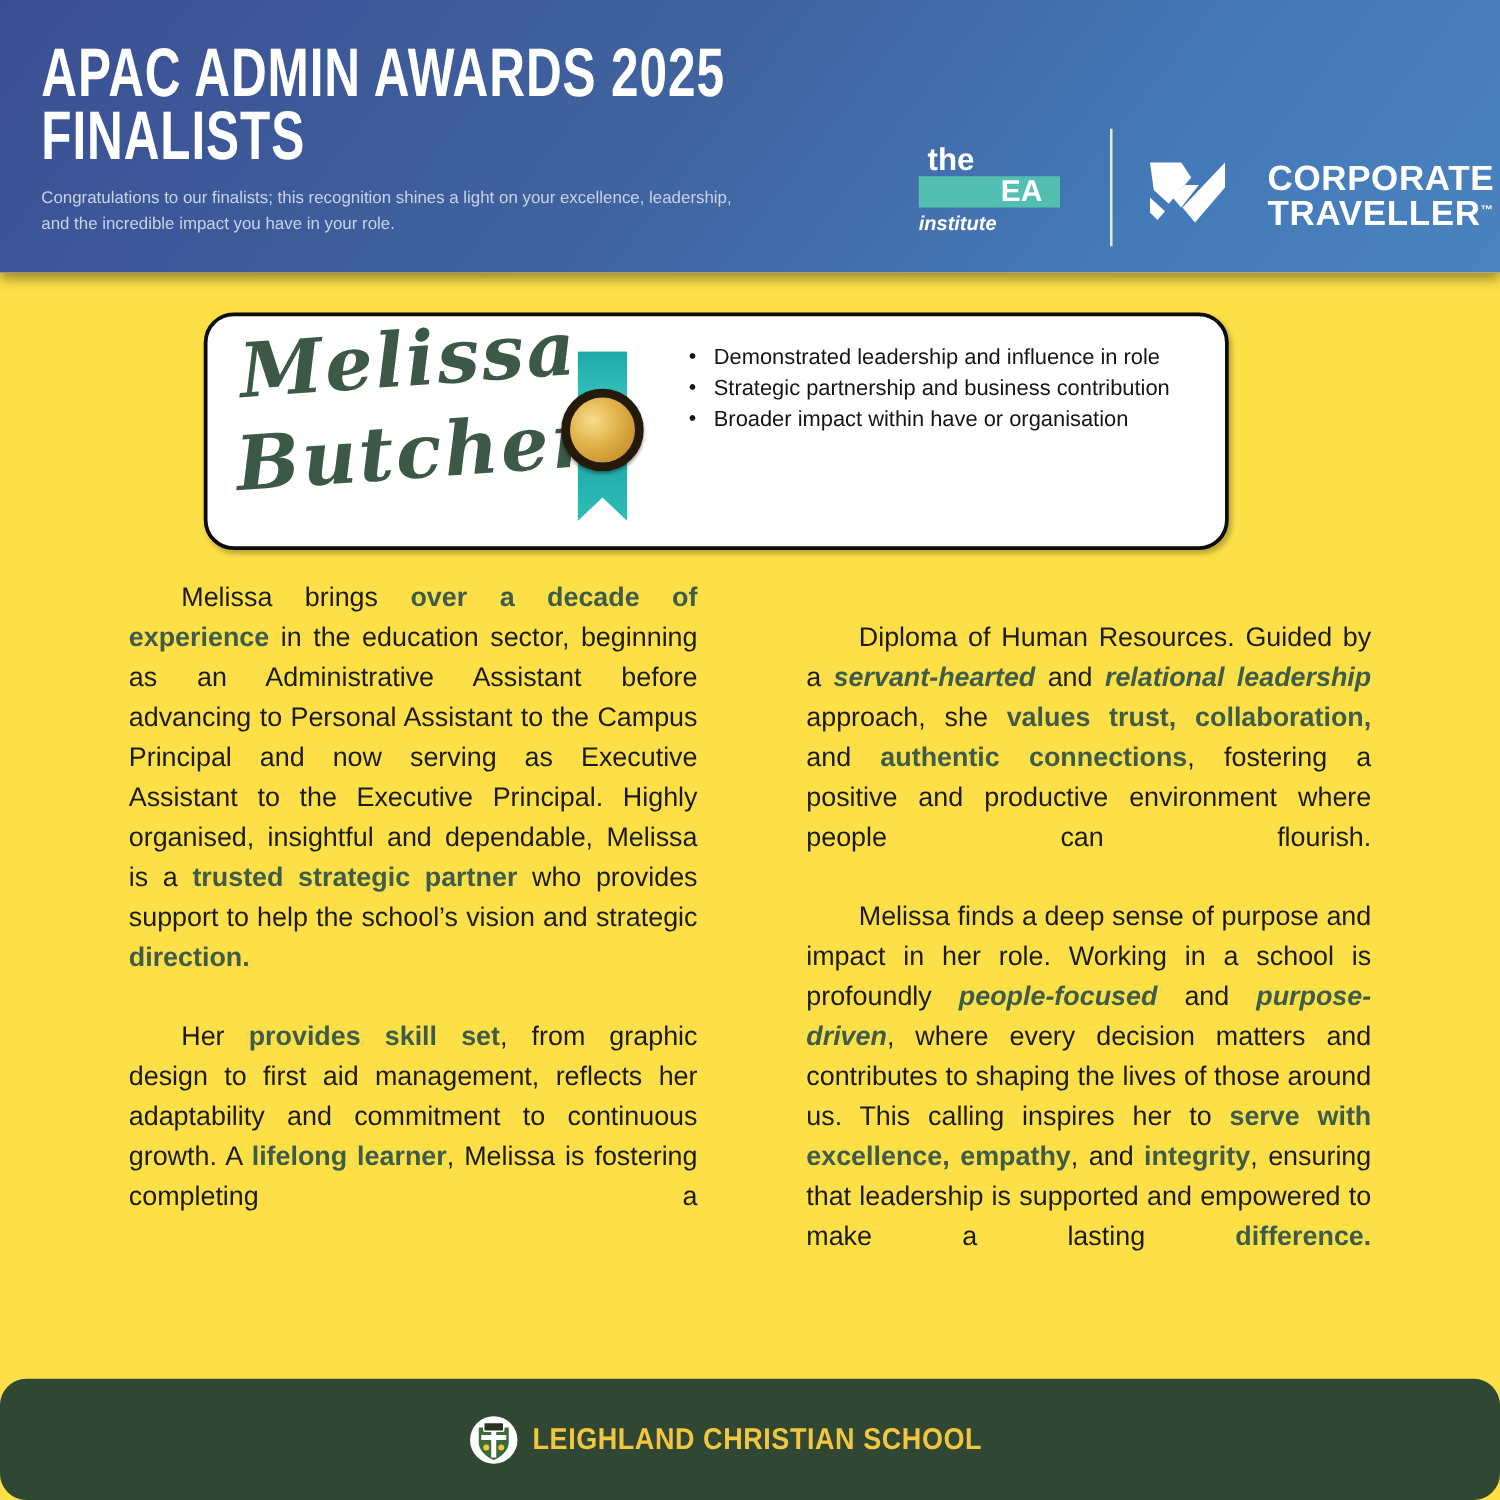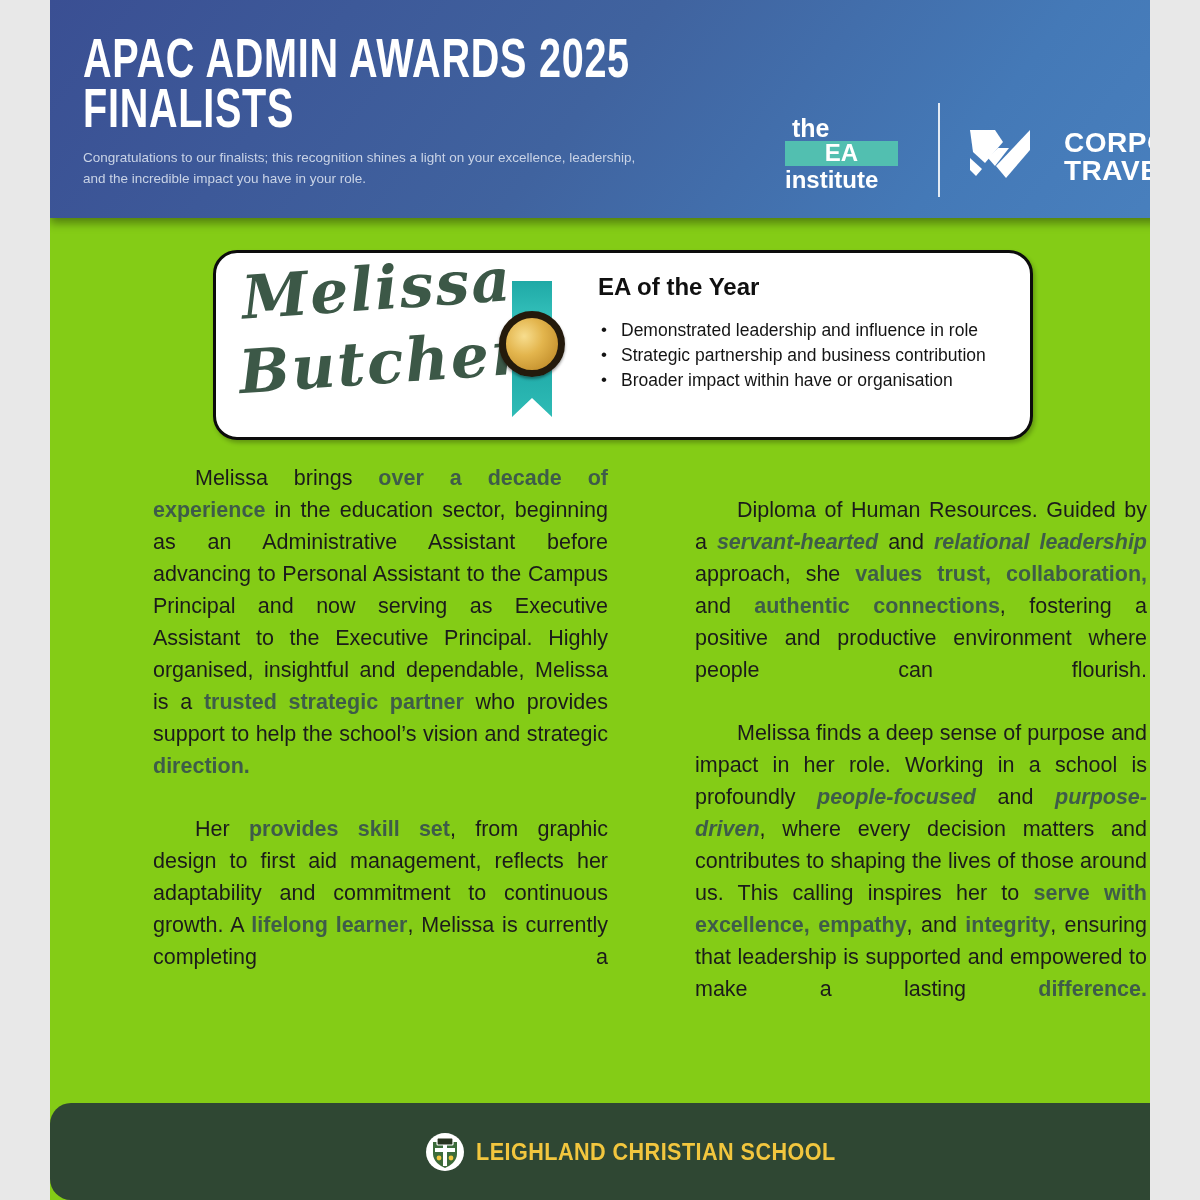--- a/index.html
+++ b/index.html
@@ -6,21 +6,21 @@
     --hl:#3e5c49;
     --ink:#1b1b1b;
     --teal:#52bfb0;
     --ribbon:#24b2ad;
     --footer-green:#2f4733;
     --footer-gold:#f2c63e;
   }
   *{margin:0;padding:0;box-sizing:border-box;}
   html,body{background:#e8e8e8;}
   .page{
-    position:relative;width:1100px;height:1200px;background:#84cc16;
+    position:relative;width:1200px;height:1200px;background:#fde047;
     overflow:hidden;margin:0 auto;
     font-family:"Liberation Sans",sans-serif;color:var(--ink);
   }
 
   
   .header{
     position:absolute;left:0;top:0;width:1200px;height:218px;
     background:linear-gradient(128deg,#3a4f93 0%,#40639f 45%,#4479b7 75%,#4a82c0 100%);
     box-shadow:0 5px 9px rgba(0,0,0,.38);
   }
@@ -30,23 +30,23 @@
   }
   .title-wrap{position:absolute;left:33px;top:33px;}
   .subtitle{
     position:absolute;left:33px;top:147px;width:575px;
     color:#c9d3e6;font-size:13.5px;line-height:21px;font-weight:400;
   }
 
   
   .ea-logo{position:absolute;left:735px;top:115px;width:113px;color:#fff;font-weight:700;}
   .ea-the{font-size:25px;line-height:26px;padding-left:7px;}
-  .ea-bar{background:var(--teal);height:25px;display:flex;justify-content:flex-end;padding-right:40px;}
+  .ea-bar{background:var(--teal);height:25px;display:flex;align-items:center;justify-content:flex-end;padding-right:14px;}
   .ea-bar span{font-size:24px;line-height:24px;color:#fff;}
-  .ea-inst{font-size:24px;line-height:27px;}
+  .ea-inst{font-size:16px;line-height:27px;font-style:italic;}
 
   .logo-divider{position:absolute;left:888px;top:103px;width:2px;height:94px;background:rgba(255,255,255,.85);}
 
   
   .ct-logo{position:absolute;left:918px;top:128px;display:flex;align-items:center;gap:32px;}
   .ct-icon{width:64px;height:58px;flex:0 0 auto;}
   .ct-text{color:#fff;font-weight:700;font-size:28px;line-height:28.5px;letter-spacing:.5px;white-space:nowrap;}
   .ct-tm{font-size:10px;vertical-align:top;position:relative;top:-2px;}
 
   
@@ -148,32 +148,31 @@
       <div class="sig-line1">Melissa</div>
       <div class="sig-line2">Butcher</div>
     </div>
 
     <div class="medal">
       <div class="ribbon"></div>
       <div class="medal-disc"></div>
     </div>
 
     <div class="award">
-      <div class="award-title">EA of the Year</div>
       <ul class="criteria">
           <li>Demonstrated leadership and influence in role</li>
           <li>Strategic partnership and business contribution</li>
           <li>Broader impact within have or organisation</li>
         </ul>
     </div>
   </div>
 
   <div class="col col-left">
     <p><span class="run-n">Melissa brings </span><span class="run-b">over a decade of experience</span><span class="run-n"> in the education sector, beginning as an Administrative Assistant before advancing to Personal Assistant to the Campus Principal and now serving as Executive Assistant to the Executive Principal. Highly organised, insightful and dependable, Melissa is a </span><span class="run-b">trusted strategic partner</span><span class="run-n"> who provides support to help the school’s vision and strategic </span><span class="run-b">direction.</span></p>
-    <p><span class="run-n">Her </span><span class="run-b">provides skill set</span><span class="run-n">, from graphic design to first aid management, reflects her adaptability and commitment to continuous growth. A </span><span class="run-b">lifelong learner</span><span class="run-n">, Melissa is currently completing a</span></p>
+    <p><span class="run-n">Her </span><span class="run-b">provides skill set</span><span class="run-n">, from graphic design to first aid management, reflects her adaptability and commitment to continuous growth. A </span><span class="run-b">lifelong learner</span><span class="run-n">, Melissa is fostering completing a</span></p>
   </div>
   <div class="col col-right">
     <p><span class="run-n">Diploma of Human Resources. Guided by a </span><span class="run-bi">servant-hearted</span><span class="run-n"> and </span><span class="run-bi">relational leadership</span><span class="run-n"> approach, she </span><span class="run-b">values trust, collaboration,</span><span class="run-n"> and </span><span class="run-b">authentic connections</span><span class="run-n">, fostering a positive and productive environment where people can flourish.</span></p>
     <p><span class="run-n">Melissa finds a deep sense of purpose and impact in her role. Working in a school is profoundly </span><span class="run-bi">people-focused</span><span class="run-n"> and </span><span class="run-bi">purpose-driven</span><span class="run-n">, where every decision matters and contributes to shaping the lives of those around us. This calling inspires her to </span><span class="run-b">serve with excellence, empathy</span><span class="run-n">, and </span><span class="run-b">integrity</span><span class="run-n">, ensuring that leadership is supported and empowered to make a lasting </span><span class="run-b">difference.</span></p>
   </div>
 
   <div class="footer">
     <svg class="crest" viewBox="0 0 40 40" xmlns="http://www.w3.org/2000/svg">
       <circle cx="20" cy="20" r="19" fill="#ffffff"></circle>
       <path d="M8 10 h24 v12 c0 7 -7 12 -12 14 c-5 -2 -12 -7 -12 -14 z" fill="#3c6b3a"></path>

